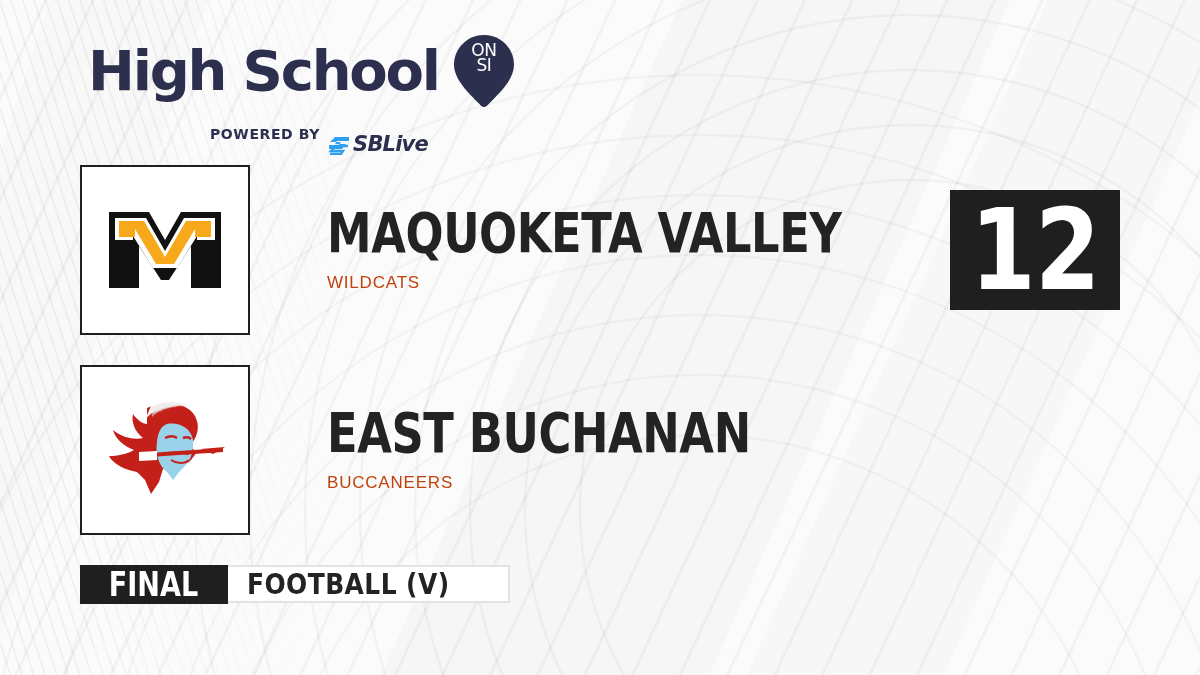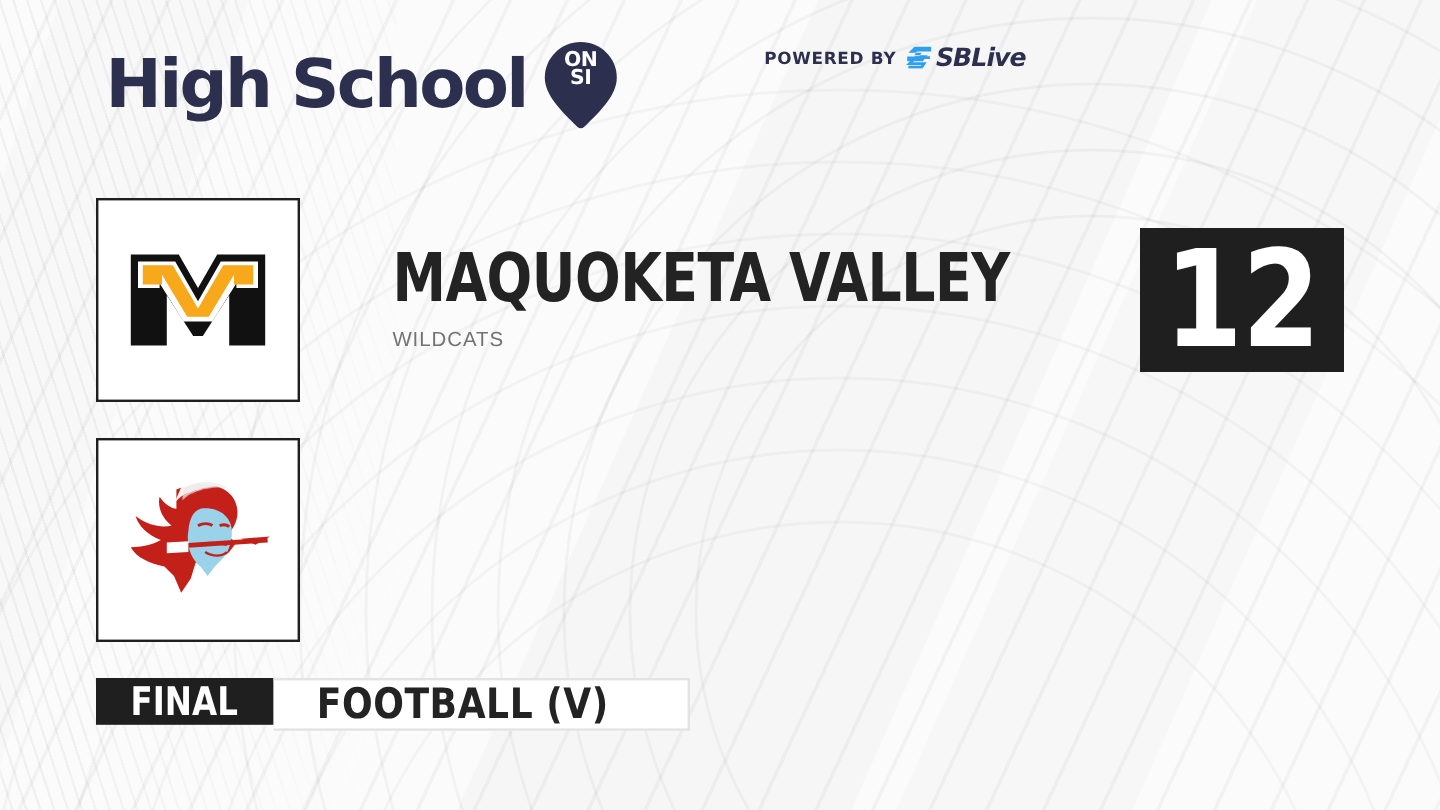--- a/index.html
+++ b/index.html
@@ -62,21 +62,21 @@
   .bg-arcs circle { fill:none; stroke:rgba(0,0,0,0.035); stroke-width:2.5; }
 
   .bg-arcs2 svg { position:absolute; bottom:-980px; right:-300px; width:1600px; height:1600px; }
   .bg-arcs2 circle { fill:none; stroke:rgba(0,0,0,0.03); stroke-width:2.5; }
 
   
   .brand {
     position:absolute;
     left:88px; top:34px;
     display:flex;
-    flex-direction:row;
+    flex-direction:column;
     align-items:flex-start;
   }
   .brand-top { display:flex; align-items:center; gap:14px; }
 
   .brand-wordmark {
     font-family:"DejaVu Sans", sans-serif;
     font-weight:bold;
     font-size:56px;
     line-height:1;
     letter-spacing:-2.2px;
@@ -85,21 +85,21 @@
   }
 
   .brand-pin { position:relative; width:62px; height:74px; flex:0 0 auto; }
   .brand-pin svg { display:block; width:62px; height:74px; }
   .pin-text {
     position:absolute;
     left:0; top:9px;
     width:62px;
     text-align:center;
     font-family:"DejaVu Sans", sans-serif;
-    font-weight:bold;
+    font-weight:normal;
     font-size:17px;
     line-height:15px;
     letter-spacing:-0.5px;
     color:#ffffff;
   }
 
   .brand-powered {
     margin-top:4px;
     margin-left:122px;
     display:flex;
@@ -108,22 +108,23 @@
   }
   .powered-label {
     font-family:"DejaVu Sans", sans-serif;
     font-weight:bold;
     font-size:14px;
     letter-spacing:0.6px;
     color:#2c2f4e;
   }
   .sblive {
     display:flex;
-    align-items:flex-start;
+    align-items:flex-end;
     gap:3px;
+    margin-top:22px;
   }
   .sblive-mark { width:22px; height:19px; flex:0 0 auto; }
   .sblive-word {
     font-family:"DejaVu Sans", sans-serif;
     font-weight:bold;
     font-style:italic;
     font-size:21px;
     letter-spacing:-0.8px;
     color:#2c2f4e;
     line-height:1;
@@ -171,21 +172,21 @@
     white-space:nowrap;
     transform:scaleX(0.80);
     transform-origin:left center;
   }
   .team-mascot {
     margin-top:14px;
     font-family:"Liberation Sans", sans-serif;
     font-weight:normal;
     font-size:17px;
     letter-spacing:0.8px;
-    color:#737373;
+    color:#c2410c;
     white-space:nowrap;
   }
 
   .score-box {
     width:170px; height:120px;
     background:#1f1f1f;
     flex:0 0 auto;
     display:flex;
     align-items:center;
     justify-content:center;
@@ -221,26 +222,26 @@
     letter-spacing:0px;
     transform-origin:center;
   }
   .status-state span { display:block; transform:scaleX(0.82); }
 
   .status-sport {
     background:#ffffff;
     border:2px solid #e3e3e4;
     border-left:none;
     color:#232323;
-    padding:0 26px 0 36px;
-    display:flex;
-    align-items:center;
-    font-family:"DejaVu Sans", sans-serif;
-    font-weight:bold;
-    font-size:35px;
+    padding:0 26px 0 19px;
+    display:flex;
+    align-items:center;
+    font-family:"DejaVu Sans", sans-serif;
+    font-weight:bold;
+    font-size:29px;
     letter-spacing:0.5px;
     white-space:nowrap;
   }
   .status-sport span { display:block; transform:scaleX(0.86); transform-origin:left center; }
 </style>
 </head>
 <body>
 
 <div id="scoreboard">
 
@@ -331,20 +332,24 @@
         <path d="M64 44 C68 42 73 42 76 44" stroke="#c4201a" stroke-width="2.5" fill="none"></path>
         <path d="M82 44 C85 43 88 43 90 45" stroke="#c4201a" stroke-width="2.5" fill="none"></path>
         <path d="M62 60 C70 58 80 58 88 60" stroke="#c4201a" stroke-width="2" fill="none"></path>
         <path d="M70 66 C76 70 84 70 88 66" stroke="#c4201a" stroke-width="2" fill="none"></path>
 
         <path d="M34 62 L122 56" stroke="#c4201a" stroke-width="4"></path>
         <path d="M38 58 L56 57 L56 66 L38 67 Z" fill="#ffffff"></path>
         <path d="M100 55 L124 53 L112 60 Z" fill="#c4201a"></path>
       </svg>
     </div>
+    <div class="team-text">
+      <div class="team-name">EAST BUCHANAN</div>
+      <div class="team-mascot">BUCCANEERS</div>
+    </div>
   </div>
 
   <div class="status-bar">
     <div class="status-state">
       <span>FINAL</span>
     </div>
     <div class="status-sport">
       <span>FOOTBALL (V)</span>
     </div>
   </div>

